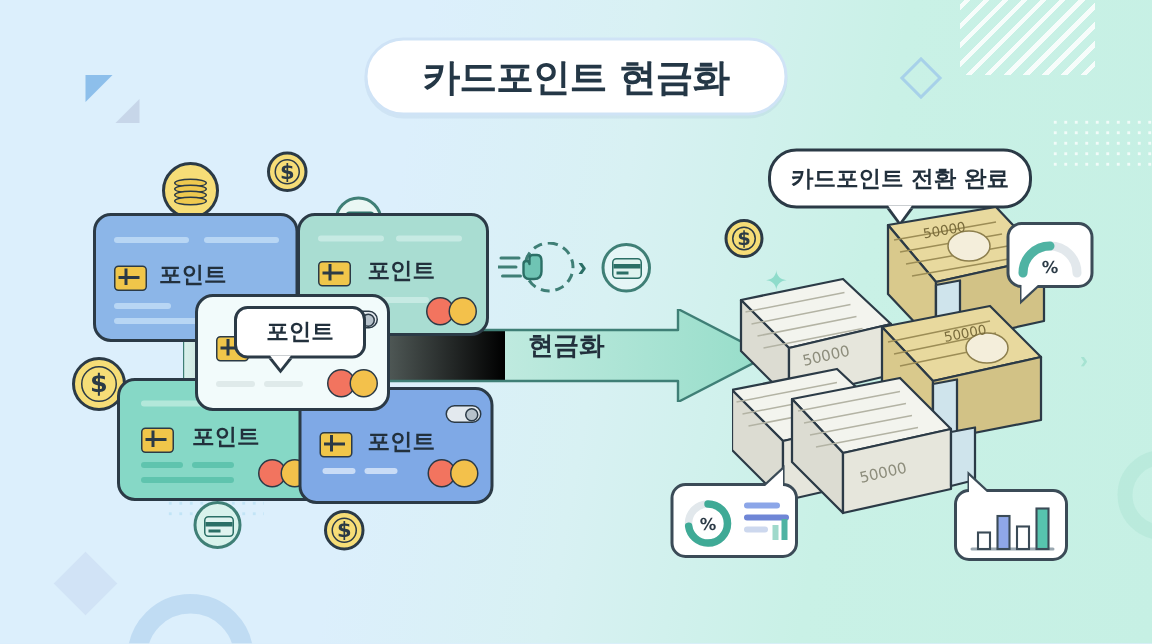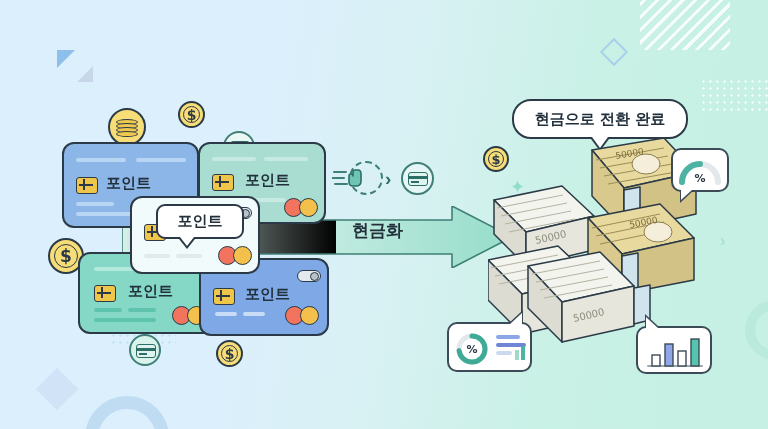--- a/index.html
+++ b/index.html
@@ -143,20 +143,23 @@
   <div class="deco d-tri-grey"></div>
   <div class="deco d-diamond-out"></div>
   <div class="deco d-diamond-fill"></div>
   <div class="deco d-ring"></div>
   <div class="deco d-ring2"></div>
   <div class="d-sparkle" style="left:510px;top:178px;">✦</div>
   <div class="d-sparkle" style="left:523px;top:203px;font-size:12px;">✦</div>
   <div class="d-chev" style="left:487px;top:252px;">›</div>
   <div class="d-chev" style="left:720px;top:232px;font-size:16px;">›</div>
 
+  <div id="title-pill">
+    <span id="title-text">카드포인트 현금화</span>
+  </div>
 
   <div class="coin" style="left:108px;top:108px;width:38px;height:38px;">
     <span class="coinstack">
       <b style="top:0;"></b>
         <b style="top:4px;"></b>
         <b style="top:8px;"></b>
         <b style="top:12px;"></b>
     </span>
   </div>
   <div class="coin" style="left:178px;top:101px;width:27px;height:27px;">
@@ -262,21 +265,21 @@
     <span class="mc" style="left:86px;top:48px;">
         <i class="r"></i>
         <i class="y"></i>
       </span>
   </div>
   <div id="bubble-point">
     <span>포인트</span>
   </div>
 
   <div id="bubble-done">
-    <span>현금으로 전환 완료</span>
+    <span>카드포인트 전환 완료</span>
   </div>
 
   <div id="money">
     <svg width="216" height="210" viewBox="0 0 216 210">
       <g stroke="#2b3a46" stroke-width="1.5" stroke-linejoin="round">
 
         <g>
           <polygon points="104,12 176,0 208,34 136,50" fill="#e8d99e"></polygon>
           <polygon points="104,12 136,50 136,92 104,58" fill="#d9c98c"></polygon>
           <polygon points="136,50 208,34 208,76 136,92" fill="#d2c286"></polygon>

